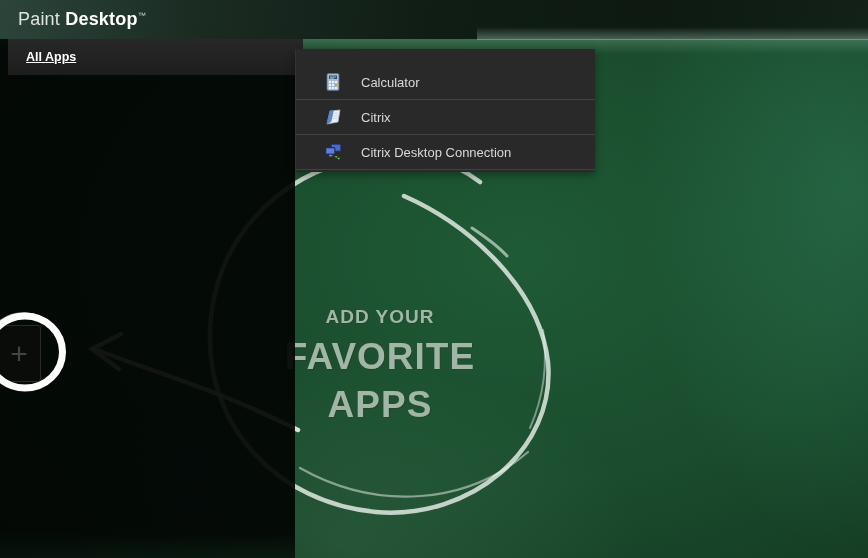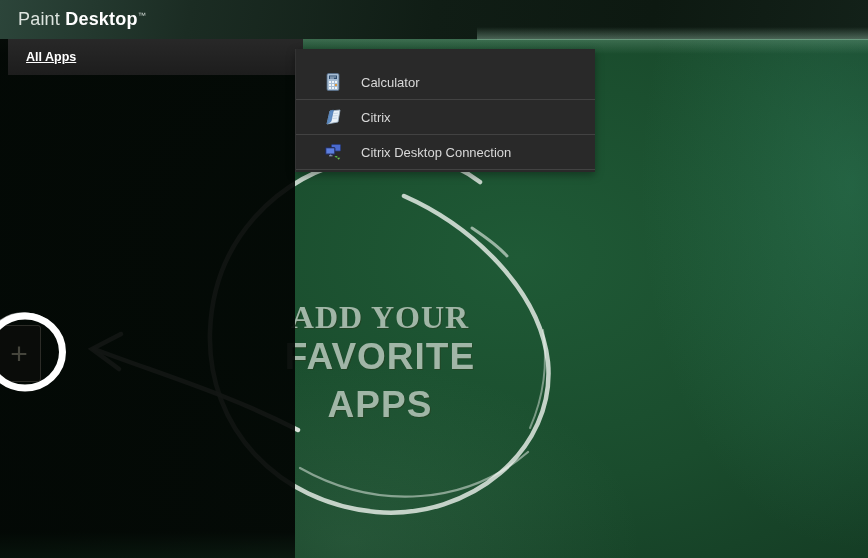--- a/index.html
+++ b/index.html
@@ -14,21 +14,21 @@
       radial-gradient(300px 520px at 98% 28%, rgba(60,155,118,0.30), rgba(60,155,118,0) 70%),
       radial-gradient(1100px 760px at 60% 42%, #1f5a36 0%, #1a4c2d 30%, #143a23 55%, #0c2415 78%, #071307 100%);
   }
 
   
   .chalk{position:absolute;left:0;top:0;width:868px;height:558px;z-index:1;pointer-events:none;}
 
   
   .hint{position:absolute;left:230px;top:301px;width:300px;text-align:center;z-index:1;
         color:#a1b6a7;font-weight:bold;text-shadow:1px 1px 0 rgba(45,50,22,0.35);pointer-events:none;}
-  .hint-line1{font-size:32px;letter-spacing:1px;line-height:32px;font-family:Liberation Serif, serif;}
+  .hint-line1{font-size:19px;letter-spacing:1px;line-height:32px;}
   .hint-line2{font-size:37px;letter-spacing:1px;line-height:48px;}
 
   
   .overlay{position:absolute;left:0;top:39px;width:295px;height:519px;z-index:2;
     background:linear-gradient(180deg, rgba(2,5,3,0.93) 0%, rgba(2,5,3,0.93) 95%, rgba(4,10,6,0.78) 100%);}
 
   
   .add-tile{position:absolute;left:-17px;top:325px;width:56px;height:55px;z-index:3;
     background:rgba(14,14,12,0.65);border:1px solid #2c2c27;border-radius:3px;
     display:flex;align-items:center;justify-content:center;cursor:pointer;}

